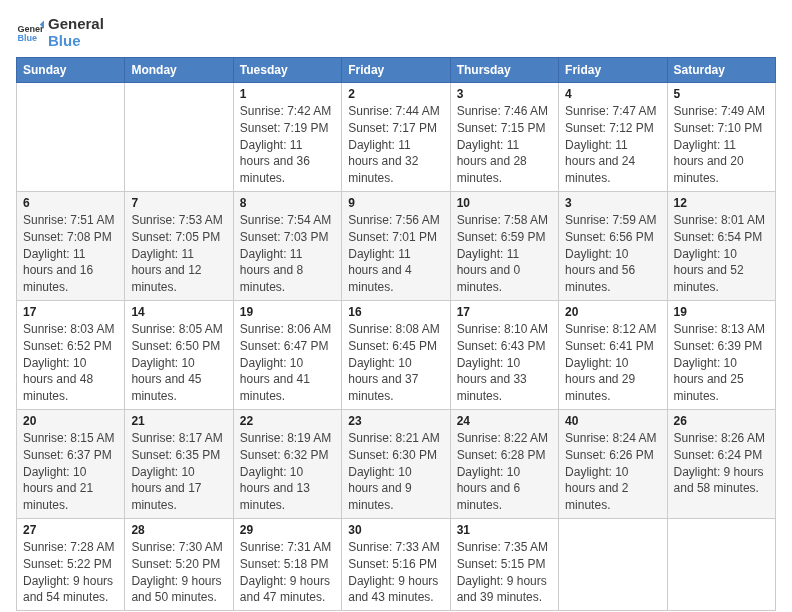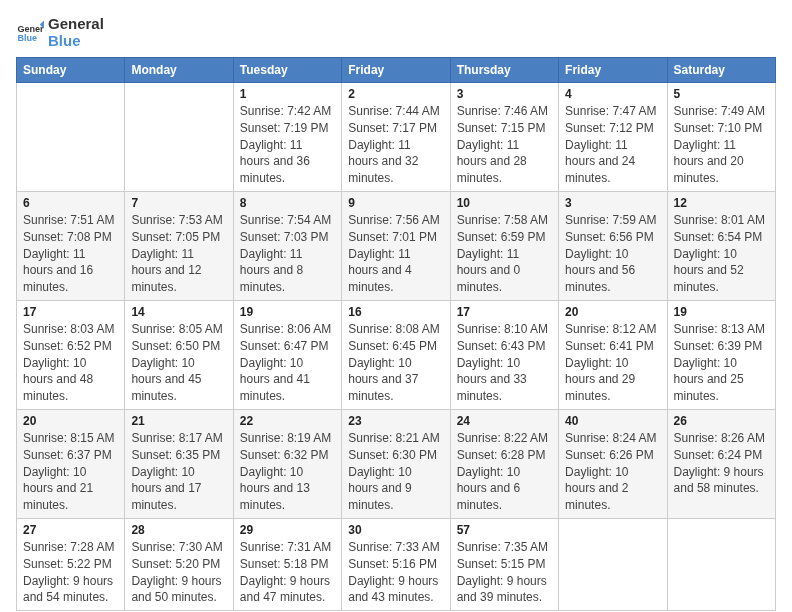--- a/index.html
+++ b/index.html
@@ -241,20 +241,20 @@
         </td>
         <td>
           <div class="day-number">29</div>
           <div class="day-info">Sunrise: 7:31 AM<br>Sunset: 5:18 PM<br>Daylight: 9 hours and 47 minutes.</div>
         </td>
         <td>
           <div class="day-number">30</div>
           <div class="day-info">Sunrise: 7:33 AM<br>Sunset: 5:16 PM<br>Daylight: 9 hours and 43 minutes.</div>
         </td>
         <td>
-          <div class="day-number">57</div>
+          <div class="day-number">31</div>
           <div class="day-info">Sunrise: 7:35 AM<br>Sunset: 5:15 PM<br>Daylight: 9 hours and 39 minutes.</div>
         </td>
         <td class="empty-cell"></td>
         <td class="empty-cell"></td>
       </tr>
     </tbody>
 </table>
 
 </body></html>

